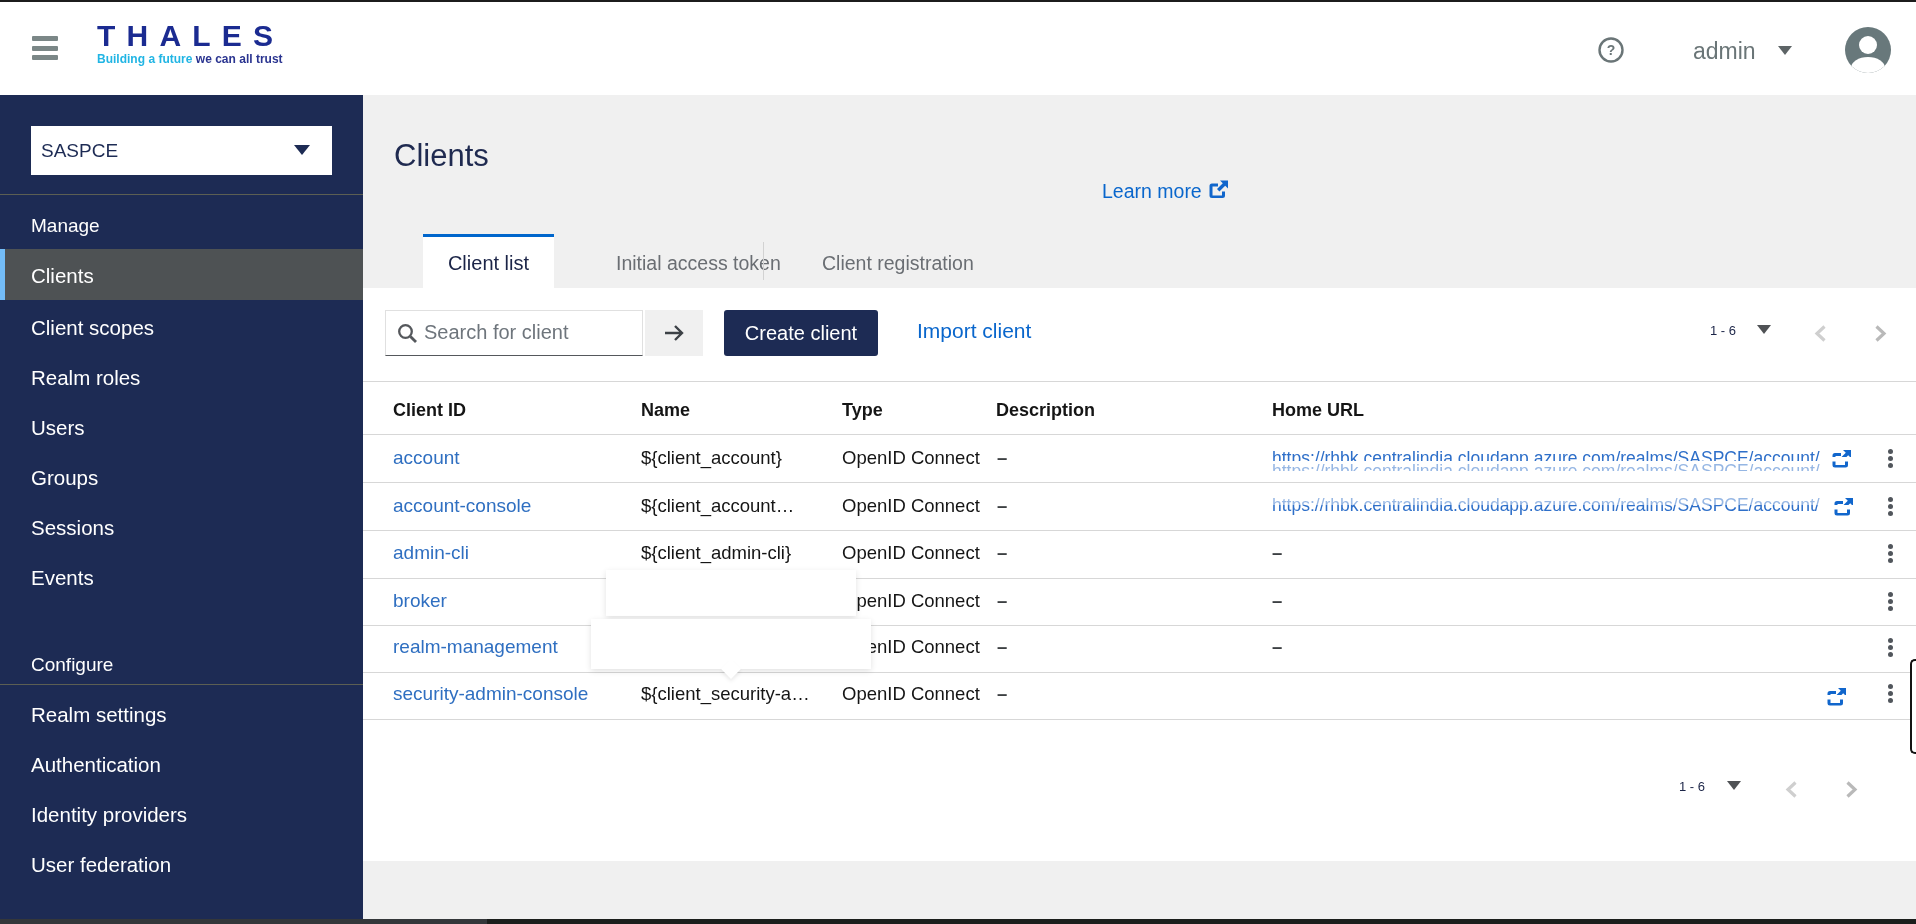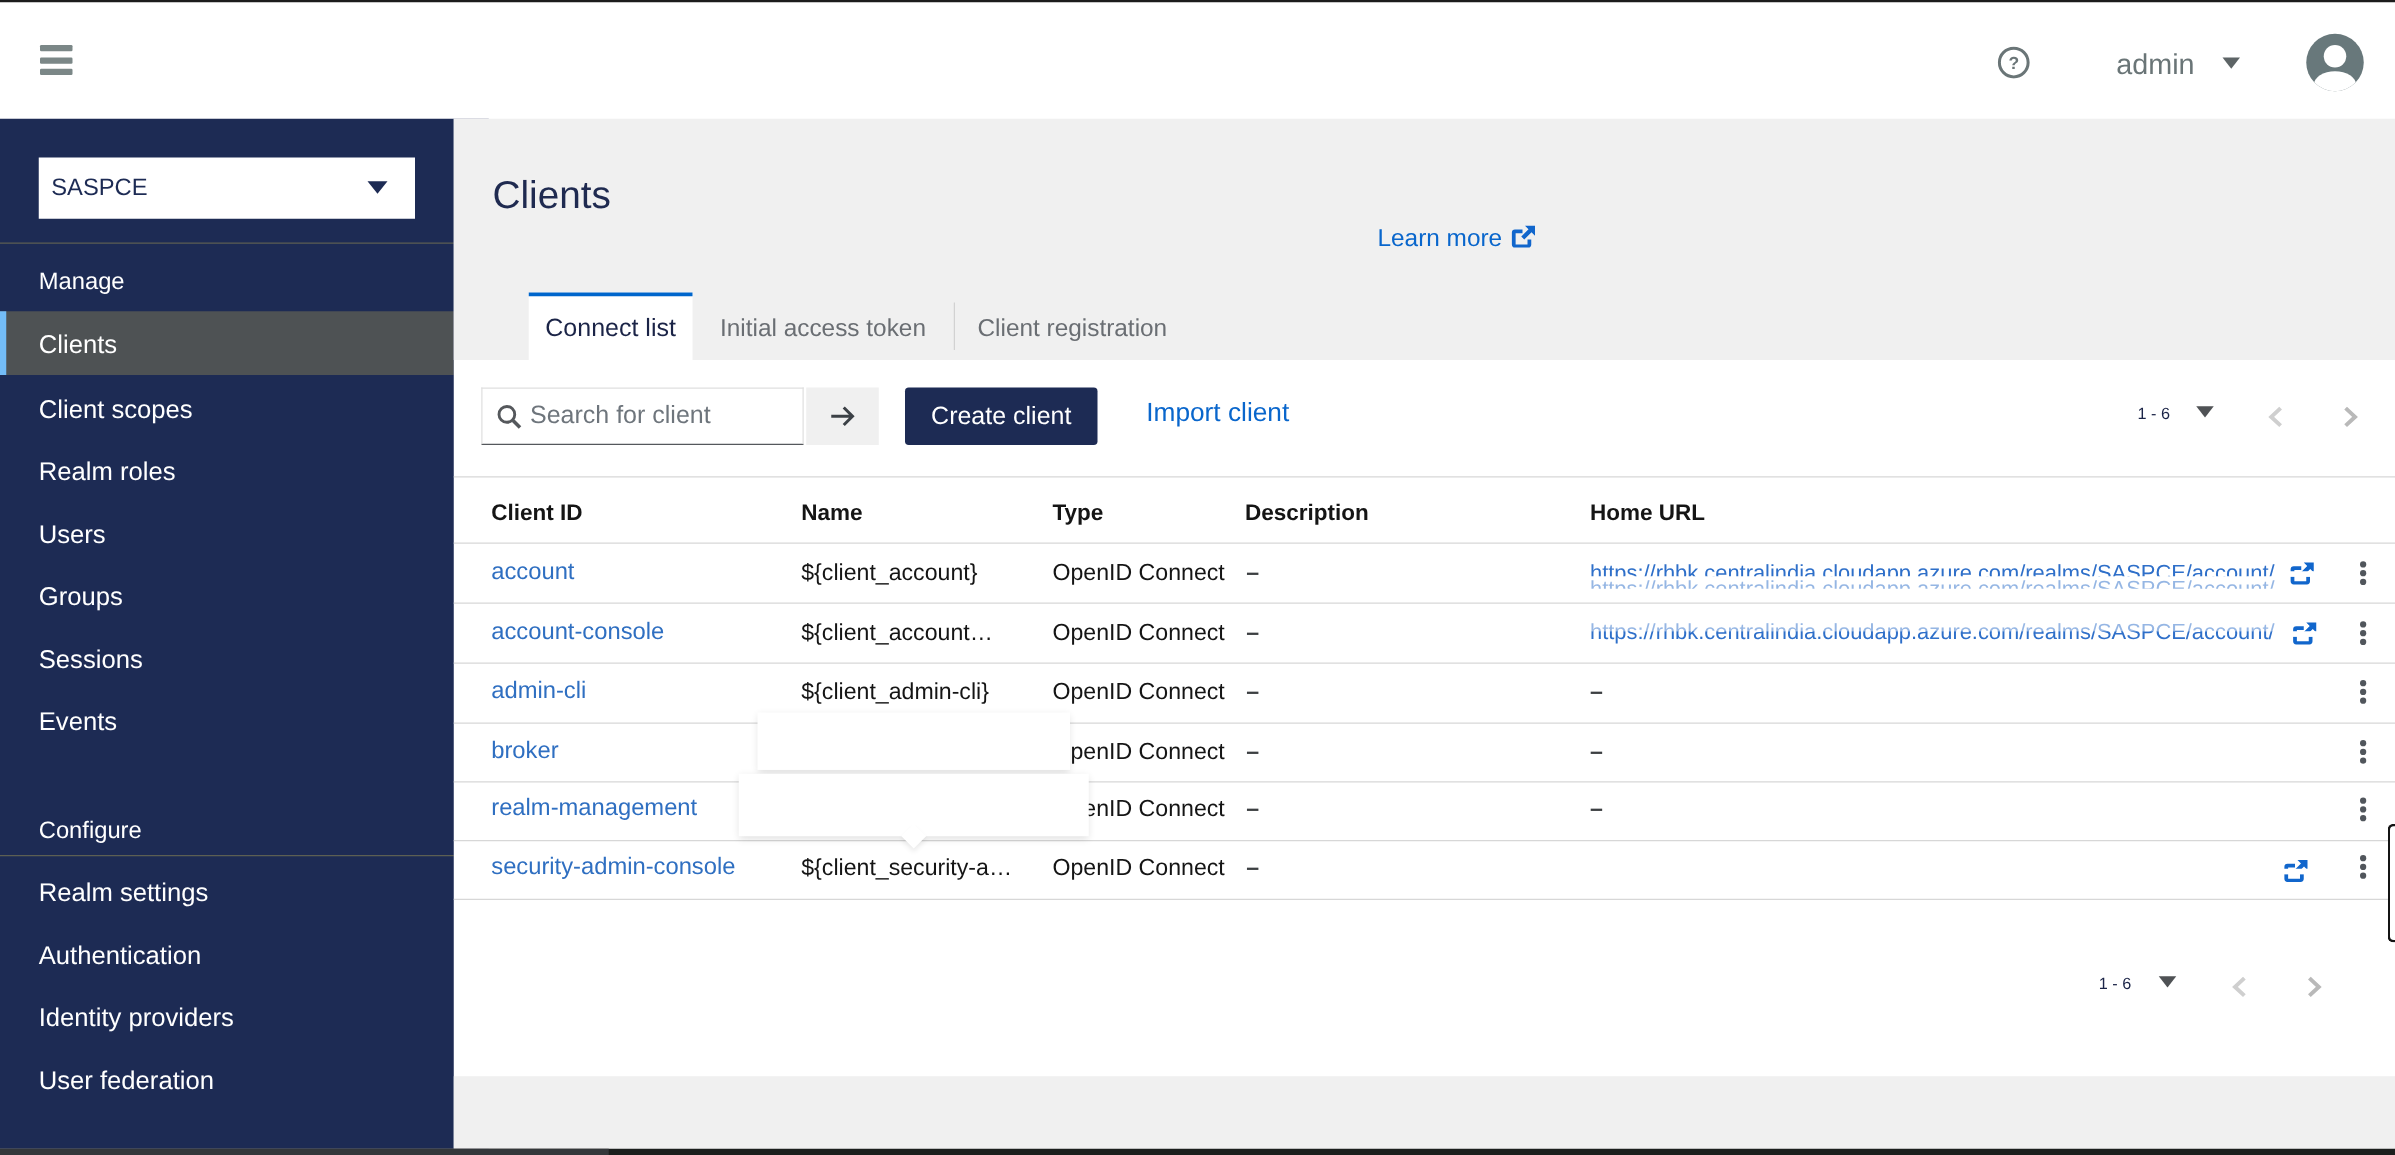--- a/index.html
+++ b/index.html
@@ -44,21 +44,21 @@
 
   
   #main { left:363px; top:95px; width:1553px; height:824px; background:#fff; }
   #grayband { position:absolute; left:0; top:0; width:1553px; height:193px; background:#f0f0f0; }
   #grayfoot { position:absolute; left:0; top:766px; width:1553px; height:58px; background:#f0f0f0; }
 
   #h1 { position:absolute; left:31px; top:43px; font-size:31px; color:#1f2a50; }
   #desc { position:absolute; left:31px; top:85px; font-size:20px; color:#333c47; }
   #tabactive { position:absolute; left:60px; top:139px; width:131px; height:54px; background:#fff; border-top:3px solid #0066cc; }
   #tabactive .lbl { position:absolute; left:0; width:131px; text-align:center; top:15px; font-size:20px; color:#1b2447; }
-  .tablbl { position:absolute; top:157px; font-size:19.5px; color:#6a6e73; }
+  .tablbl { position:absolute; top:157px; font-size:19.5px; color:#6a6e73;margin-left:40px; }
   #tabsep { position:absolute; left:400px; top:147px; width:1px; height:38px; background:#d2d2d2; }
 
   
   #search { position:absolute; left:22px; top:215px; width:258px; height:46px; background:#fff; border:1px solid #e0e0e0; border-bottom:1px solid #55585c; }
   #search .ph { position:absolute; left:38px; top:10px; font-size:20px; color:#6e757c; }
   #searchbtn { position:absolute; left:282px; top:215px; width:58px; height:46px; background:#f0f0f0; }
   #createbtn { position:absolute; left:361px; top:215px; width:154px; height:46px; background:#1d2b54; border-radius:3px; color:#fff; font-size:20px; text-align:center; line-height:46px; }
   #importlink { position:absolute; left:554px; top:224px; font-size:21px; color:#0966cc; }
 
   .pgtext { position:absolute; font-size:13px; color:#1b2447; }
@@ -90,20 +90,24 @@
 </style>
 </head>
 <body>
 <div id="page">
   <div id="topstrip" class="abs"></div>
 
   <div id="header" class="abs">
     <div class="hbar" style="top:34px"></div>
     <div class="hbar" style="top:44px"></div>
     <div class="hbar" style="top:53px"></div>
+    <div id="logo" class="abs">
+      <div class="word">THALES</div>
+      <div class="tag"><span class="cy">Building a future</span> we can all trust</div>
+    </div>
     <div id="helpicon" class="abs">
       <svg width="26" height="26" viewBox="0 0 26 26">
         <circle cx="13" cy="13" r="11.5" fill="none" stroke="#6a7577" stroke-width="2.4"></circle>
         <text x="13" y="18" text-anchor="middle" font-size="14" font-weight="700" fill="#6a7577" font-family="Liberation Sans">?</text>
       </svg>
     </div>
     <div id="adminlbl" class="abs">admin</div>
     <div id="admincaret" class="abs"></div>
     <div id="avatar" class="abs">
         <div class="head"></div>
@@ -140,21 +144,21 @@
     <div id="grayband"></div>
     <div id="grayfoot"></div>
     <div id="h1">Clients</div>
     <div class="abs" style="left:739px;top:85px;font-size:19.5px;color:#0966cc;">Learn more</div>
     <svg class="abs" style="left:845px;top:84px" width="21" height="20" viewBox="0 0 21 19">
         <path fill="#1166cc" d="M1.5 6.5 Q1.5 4 4 4 H10 V7 H4.5 V16 H14 V12 H17 V16 Q17 18.5 14.5 18.5 H4 Q1.5 18.5 1.5 16 Z"></path>
         <path fill="#1166cc" d="M12 1 H20 V9 L17.2 6.2 L11.4 12 L9 9.6 L14.8 3.8 Z"></path>
       </svg>
 
     <div id="tabactive">
-        <div class="lbl">Connect list</div>
+        <div class="lbl">Client list</div>
       </div>
     <div class="tablbl" style="left:213px">Initial access token</div>
     <div id="tabsep"></div>
     <div class="tablbl" style="left:419px">Client registration</div>
 
     <div id="search">
       <svg style="position:absolute;left:11px;top:12px" width="21" height="21" viewBox="0 0 21 21">
         <circle cx="8.5" cy="8.5" r="6.3" fill="none" stroke="#55585c" stroke-width="2.3"></circle>
         <line x1="13.4" y1="13.4" x2="19" y2="19" stroke="#55585c" stroke-width="2.8"></line>
       </svg>

